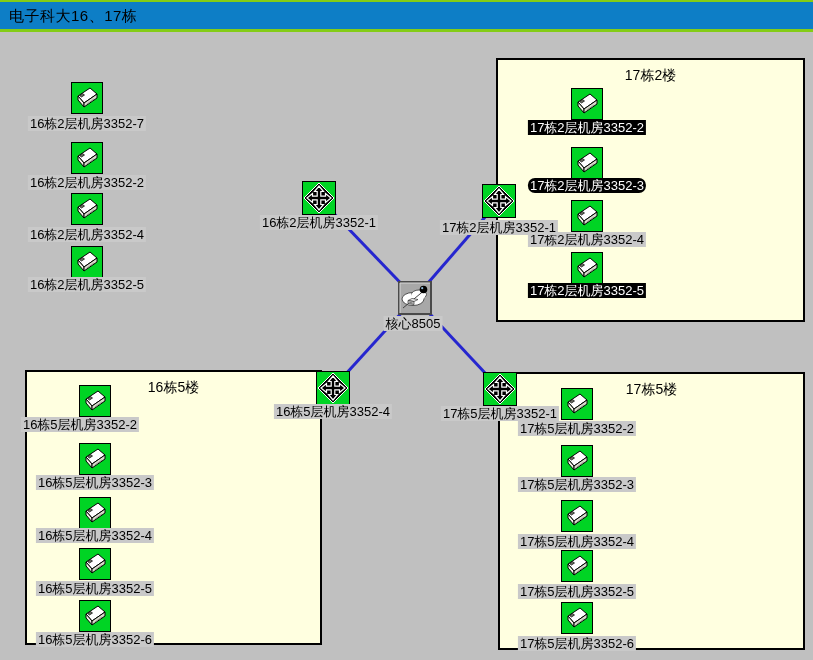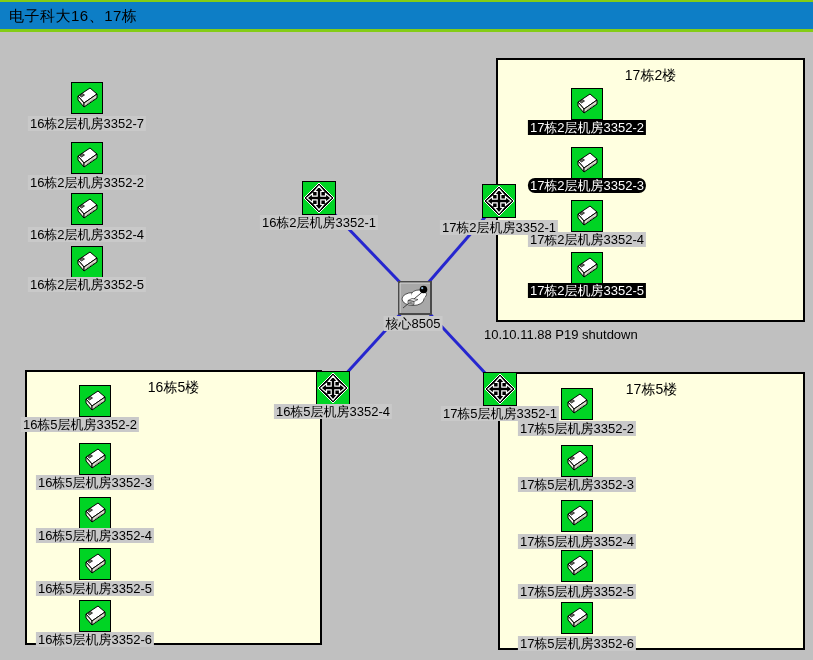--- a/index.html
+++ b/index.html
@@ -45,21 +45,20 @@
     <div class="titlebar">
       <span>电子科大16、17栋</span>
     </div>
   </div>
   <svg class="links-svg" id="links-svg" width="813" height="660">
       <line x1="415" y1="298" x2="319" y2="198" stroke="#2626cf" stroke-width="3"></line>
       <line x1="415" y1="298" x2="499" y2="201" stroke="#2626cf" stroke-width="3"></line>
       <line x1="415" y1="298" x2="333" y2="388" stroke="#2626cf" stroke-width="3"></line>
       <line x1="415" y1="298" x2="500" y2="389" stroke="#2626cf" stroke-width="3"></line>
     </svg>
-  <div class="status-note" id="status-note" style="left: 484px; top: 327px;">10.10.11.88 P19 shutdown</div>
     <div class="node-icon" style="left: 71px; top: 82px;">
     <svg width="32" height="32" viewBox="0 0 32 32">
       <rect x="0.5" y="0.5" width="31" height="31" style="fill:var(--c-green)" stroke="#000"></rect>
       <polygon points="7,14 19,6 26,12 13,21" fill="#ffffff" stroke="#000" stroke-width="1"></polygon>
       <polygon points="7,14 7,18 13,25 13,21" fill="#efefe4" stroke="#000" stroke-width="1"></polygon>
       <polygon points="13,21 26,12 26,16 13,25" fill="#d9d9cc" stroke="#000" stroke-width="1"></polygon>
       <polygon points="8.5,13.5 11.5,11.5 13.5,13 10.5,15" fill="#6a6a60" stroke="#000" stroke-width="0.7"></polygon>
       <line x1="16" y1="22" x2="23" y2="17" stroke="#8a8a80" stroke-width="0.8"></line>
     </svg></div>
     <div class="node-label" style="left: 87px; top: 116px;">16栋2层机房3352-7</div>

